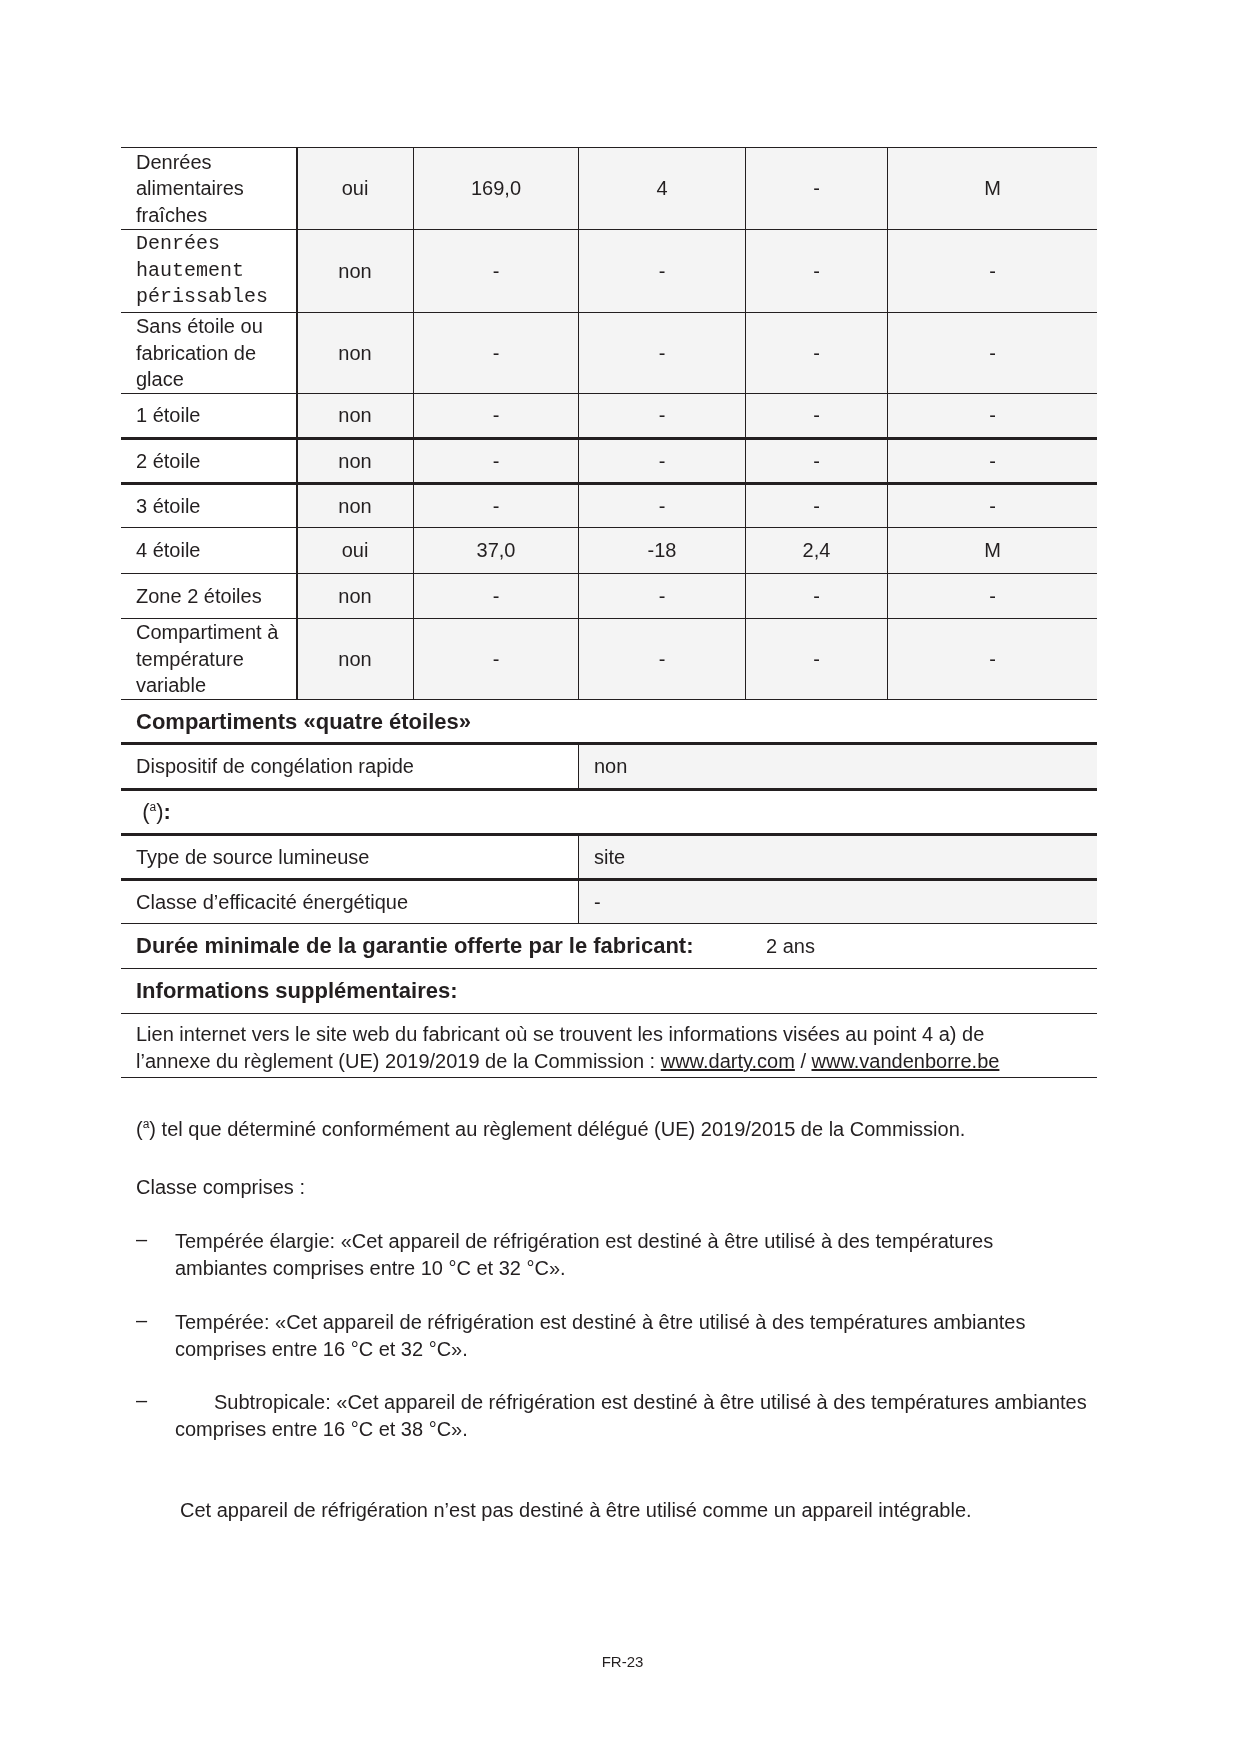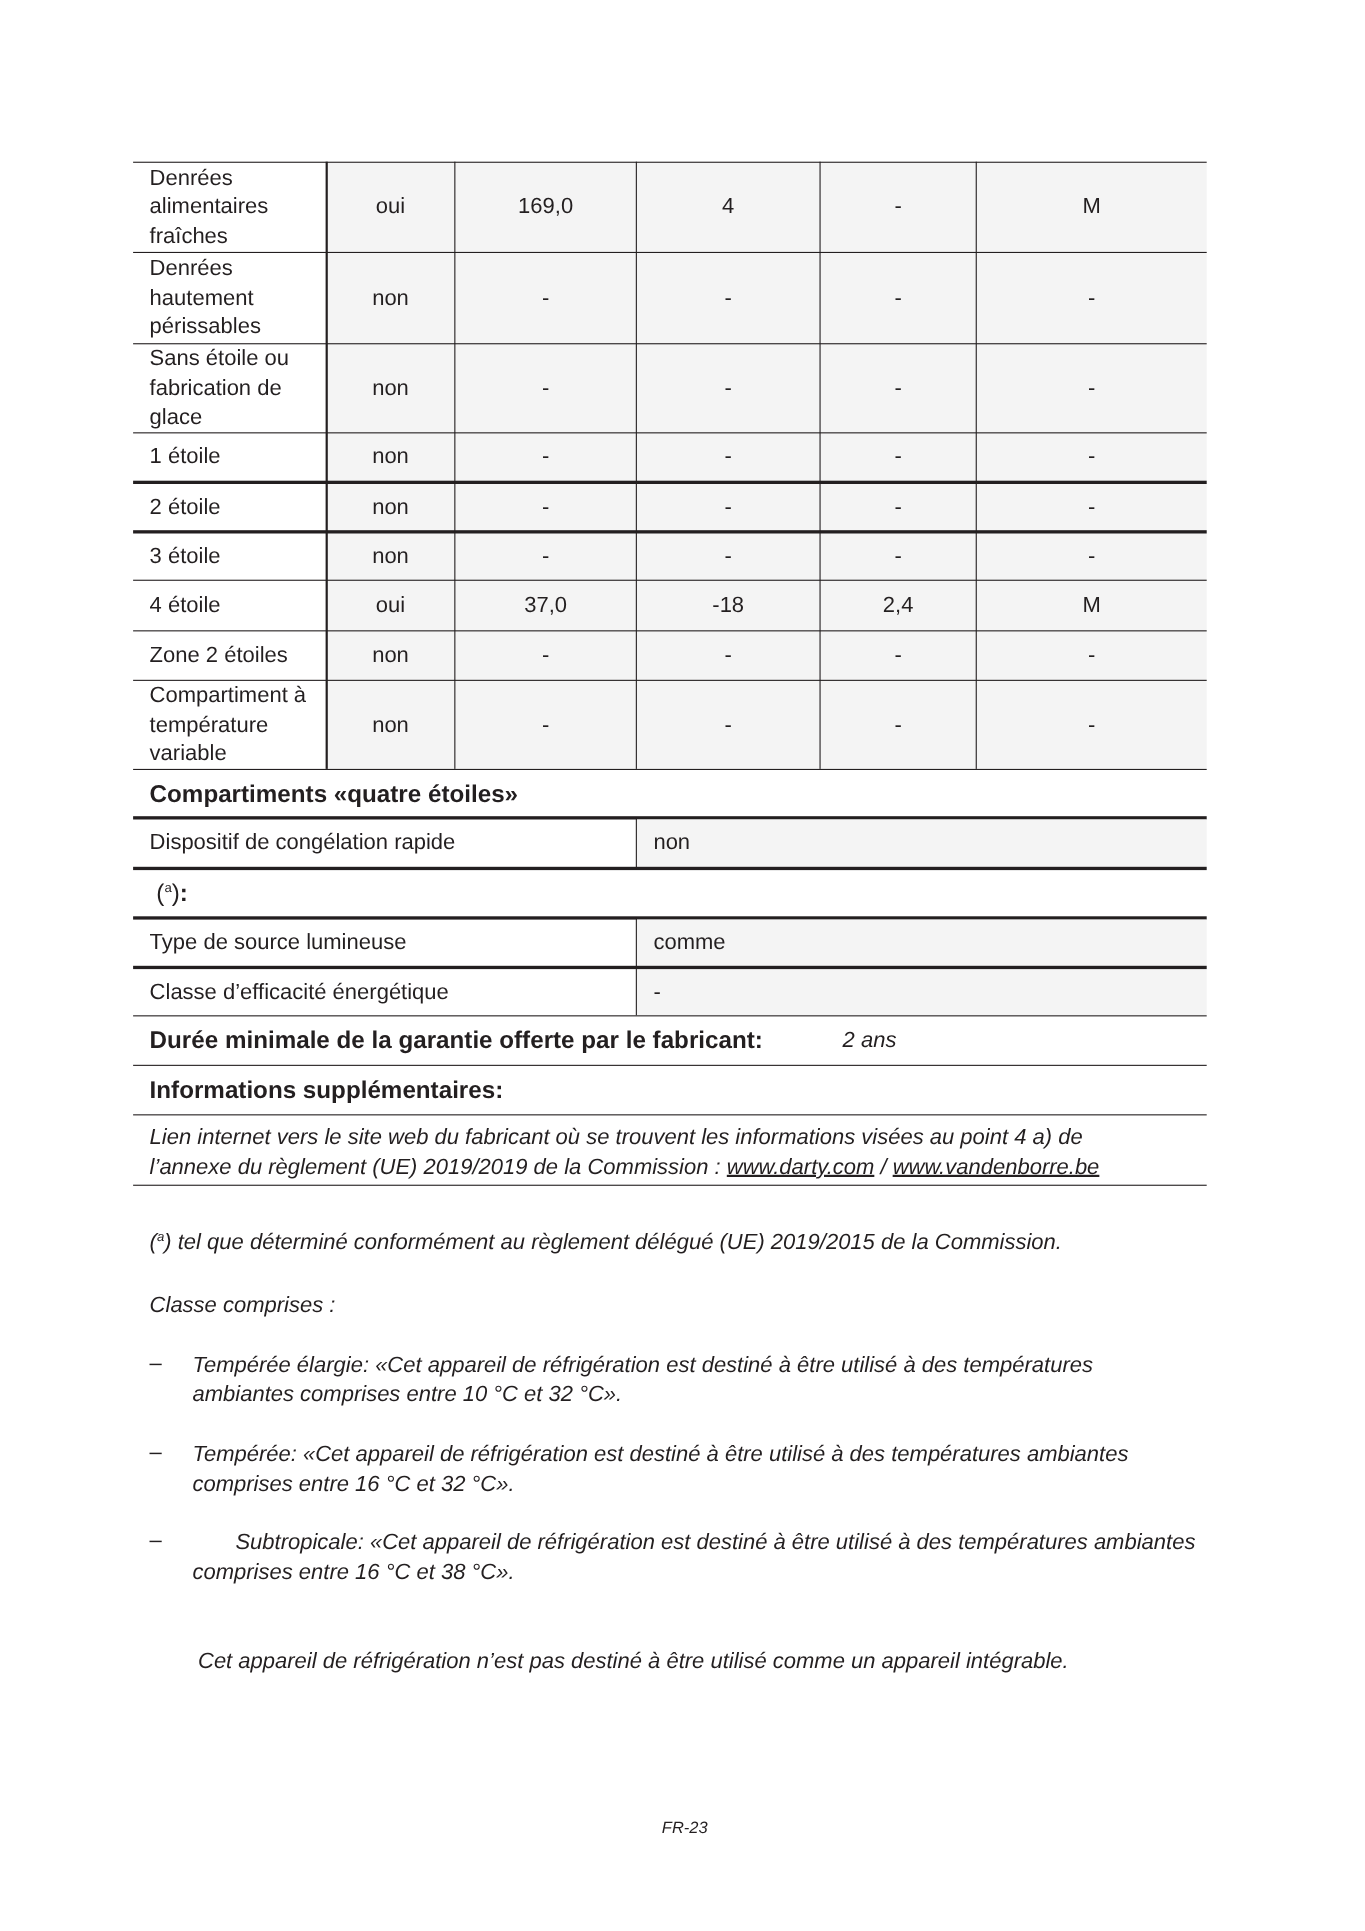--- a/index.html
+++ b/index.html
@@ -8,21 +8,21 @@
   .hl{position:absolute;left:121px;width:976px;height:0;border-top:1.5px solid #231f20;}
   .hl.thick{border-top-width:3px;}
   .vl{position:absolute;width:0;border-left:1.5px solid #231f20;}
   .vl.thick{border-left-width:2.5px;}
   .gray{position:absolute;background:#f4f4f4;}
   .cell{position:absolute;display:flex;align-items:center;font-size:20px;line-height:26.5px;}
   .cell.c{justify-content:center;text-align:center;}
   .cell.l{padding-left:15px;box-sizing:border-box;}
   .head{position:absolute;left:136px;font-size:22px;font-weight:bold;display:flex;align-items:center;}
   .sup{font-size:12px;vertical-align:super;font-weight:normal;}
-  .txt{position:absolute;font-size:20px;line-height:27px;font-style:italic;}
+  .txt{position:absolute;font-size:20px;line-height:27px;}
   .link{text-decoration:underline;}
   .dash{position:absolute;font-size:20px;}
 </style>
 </head>
 <body>
 
 <div>
 
   <div class="gray" style="left:297px;top:148px;width:800px;height:551px;"></div>
 
@@ -43,21 +43,21 @@
   <div class="vl" style="left:745px;top:147px;height:552px;"></div>
   <div class="vl" style="left:887px;top:147px;height:552px;"></div>
 
   <div class="cell l" style="left:121px;top:148px;width:175px;height:81px;">Denrées alimentaires fraîches</div>
   <div class="cell c" style="left:297px;top:148px;width:116px;height:81px;">oui</div>
   <div class="cell c" style="left:414px;top:148px;width:164px;height:81px;">169,0</div>
   <div class="cell c" style="left:579px;top:148px;width:166px;height:81px;">4</div>
   <div class="cell c" style="left:746px;top:148px;width:141px;height:81px;">-</div>
   <div class="cell c" style="left:888px;top:148px;width:209px;height:81px;">M</div>
 
-  <div class="cell l" style="left:121px;top:230px;width:175px;height:82px;">Denrées hautement périssables</div>
+  <div class="cell l" style="left:121px;top:230px;width:175px;height:82px;font-family:Liberation Mono, monospace;">Denrées hautement périssables</div>
   <div class="cell c" style="left:297px;top:230px;width:116px;height:82px;">non</div>
   <div class="cell c" style="left:414px;top:230px;width:164px;height:82px;">-</div>
   <div class="cell c" style="left:579px;top:230px;width:166px;height:82px;">-</div>
   <div class="cell c" style="left:746px;top:230px;width:141px;height:82px;">-</div>
   <div class="cell c" style="left:888px;top:230px;width:209px;height:82px;">-</div>
 
   <div class="cell l" style="left:121px;top:313px;width:175px;height:80px;">Sans étoile ou fabrication de glace</div>
   <div class="cell c" style="left:297px;top:313px;width:116px;height:80px;">non</div>
   <div class="cell c" style="left:414px;top:313px;width:164px;height:80px;">-</div>
   <div class="cell c" style="left:579px;top:313px;width:166px;height:80px;">-</div>
@@ -118,21 +118,21 @@
 </div>
 
 <div>
   <div class="head" style="top:790px;height:44px;">
     &nbsp;<span style="font-weight:normal;">(<span class="sup">a</span>)</span><span> :</span>
   </div>
   <div class="hl thick" style="top:833px;"></div>
   <div class="gray" style="left:579px;top:836px;width:518px;height:87px;"></div>
   <div class="vl" style="left:578px;top:834px;height:89px;"></div>
   <div class="cell l" style="left:121px;top:836px;width:457px;height:42px;">Type de source lumineuse</div>
-  <div class="cell l" style="left:579px;top:836px;width:518px;height:42px;">comme</div>
+  <div class="cell l" style="left:579px;top:836px;width:518px;height:42px;">site</div>
   <div class="hl thick" style="top:878px;"></div>
   <div class="cell l" style="left:121px;top:881px;width:457px;height:42px;">Classe d’efficacité énergétique</div>
   <div class="cell l" style="left:579px;top:881px;width:518px;height:42px;">-</div>
   <div class="hl" style="top:923px;"></div>
 </div>
 
 <div>
   <div class="head" style="top:924px;height:44px;">Durée minimale de la garantie offerte par le fabricant:</div>
   <div class="txt" style="left:766px;top:924px;height:44px;line-height:44px;">2 ans</div>
   <div class="hl" style="top:968px;"></div>

